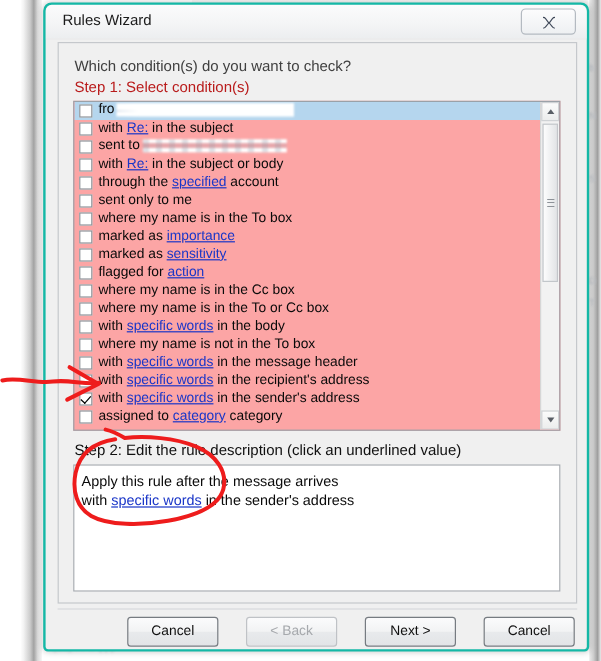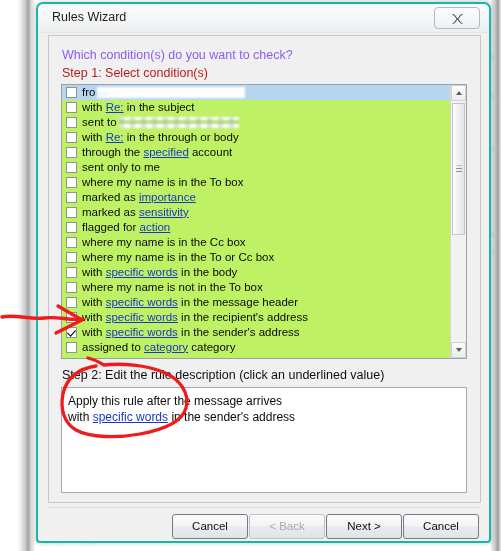--- a/index.html
+++ b/index.html
@@ -127,38 +127,38 @@
     border: 1px solid #c5c8cc;
     background: #f0f0f0;
     box-sizing: border-box;
   }
 
   .prompt {
     position: absolute;
     left: 13px;
     top: 12px;
     font-size: 12.5px;
-    color: #8b5cf6;
+    color: #404040;
   }
   .step1-label {
     position: absolute;
     left: 13px;
     top: 30px;
     font-size: 12.5px;
     color: #b91c1c;
   }
 
   
   .listbox {
     position: absolute;
     left: 12px;
     top: 48px;
     width: 406px;
     height: 275px;
-    background: #bef264;
+    background: #fca5a5;
     border: 1px solid #9ba1a8;
     box-sizing: border-box;
     overflow: hidden;
   }
   .list-scroll {
     position: absolute;
     left: 0; top: 0;
     width: 390px;
     height: 100%;
   }
@@ -322,21 +322,21 @@
   }
   .btnrow {
     position: absolute;
     left: 0;
     top: 508px;
     width: 455px;
     height: 28px;
     display: flex;
     justify-content: flex-end;
     align-items: center;
-    gap: 1px;
+    gap: 23px;
     padding-right: 14px;
     box-sizing: border-box;
   }
   .btn {
     width: 74px;
     height: 23px;
     border: 1px solid #767b81;
     border-radius: 3px;
     background: linear-gradient(to bottom, #fbfbfc 0%, #f2f3f4 48%, #e8eaec 52%, #e2e4e7 100%);
     font-size: 11.5px;
@@ -400,21 +400,21 @@
           <div class="cond-row">
             <span class="cbox"></span>
             <span class="cond-label"><span>with </span><span class="lnk">Re:</span><span> in the subject</span></span>
           </div>
           <div class="cond-row">
             <span class="cbox"></span>
             <span class="cond-label"><span>sent to</span><span class="redact r2"></span></span>
           </div>
           <div class="cond-row">
             <span class="cbox"></span>
-            <span class="cond-label"><span>with </span><span class="lnk">Re:</span><span> in the through or body</span></span>
+            <span class="cond-label"><span>with </span><span class="lnk">Re:</span><span> in the subject or body</span></span>
           </div>
           <div class="cond-row">
             <span class="cbox"></span>
             <span class="cond-label"><span>through the </span><span class="lnk">specified</span><span> account</span></span>
           </div>
           <div class="cond-row">
             <span class="cbox"></span>
             <span class="cond-label"><span>sent only to me</span></span>
           </div>
           <div class="cond-row">

